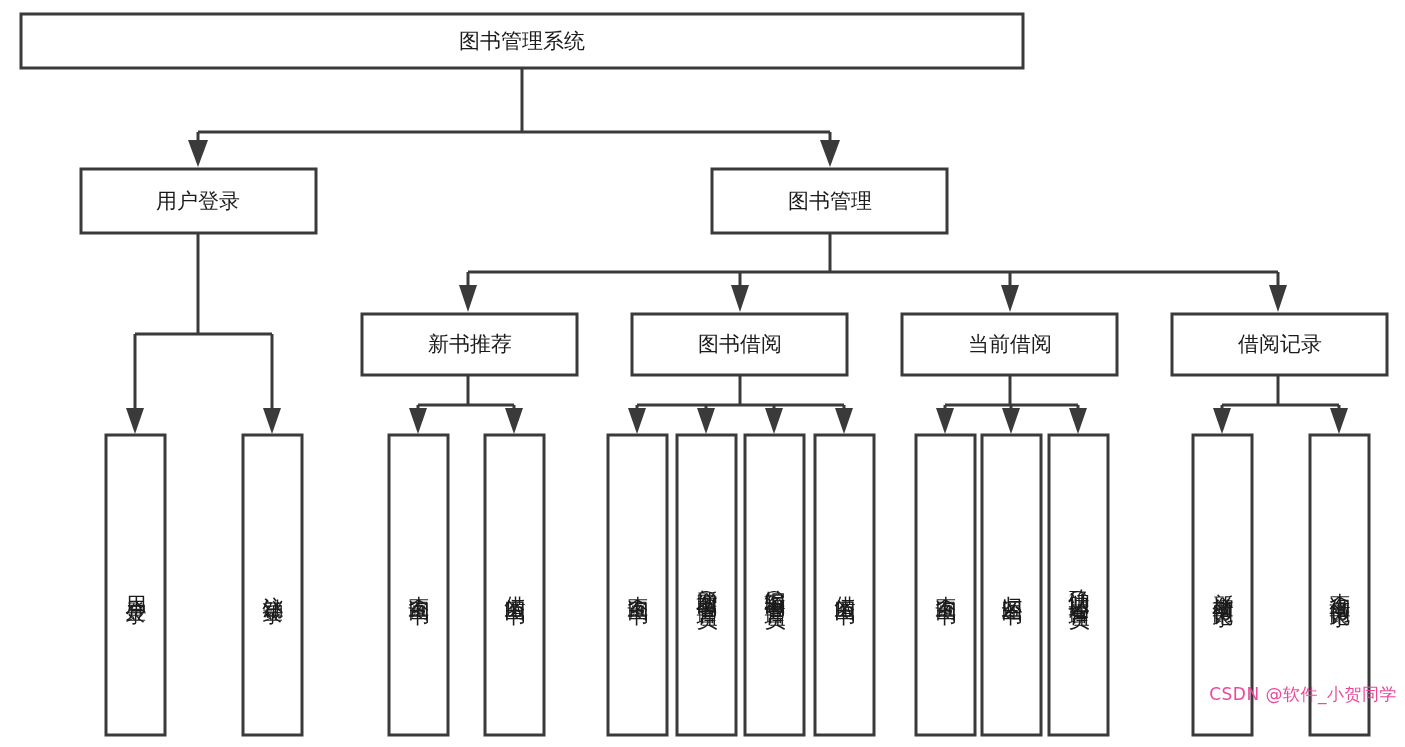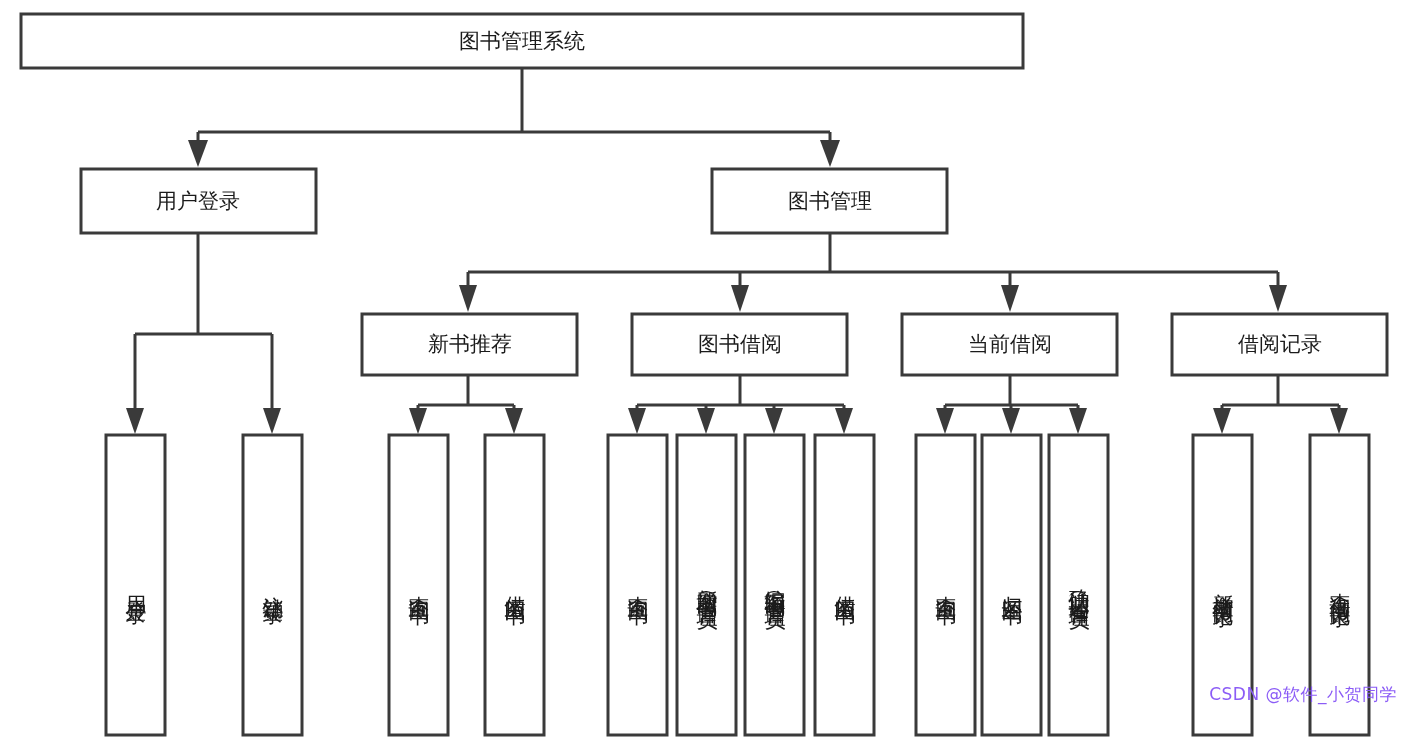--- a/index.html
+++ b/index.html
@@ -65,21 +65,21 @@
     letter-spacing: 3px;
     color: #1b1b1b;
     white-space: nowrap;
   }
   .watermark {
     position: absolute;
     right: 8px;
     bottom: 6px;
     font-family: "DejaVu Sans", "Liberation Sans", sans-serif;
     font-size: 17px;
-    color: #8b5cf6;
+    color: #ec4899;
     white-space: nowrap;
     letter-spacing: 0.5px;
   }
 </style>
 </head>
 <body>
 
 <div id="diagram-root">
 
   <svg id="flow" viewBox="0 0 1405 747" xmlns="http://www.w3.org/2000/svg">

